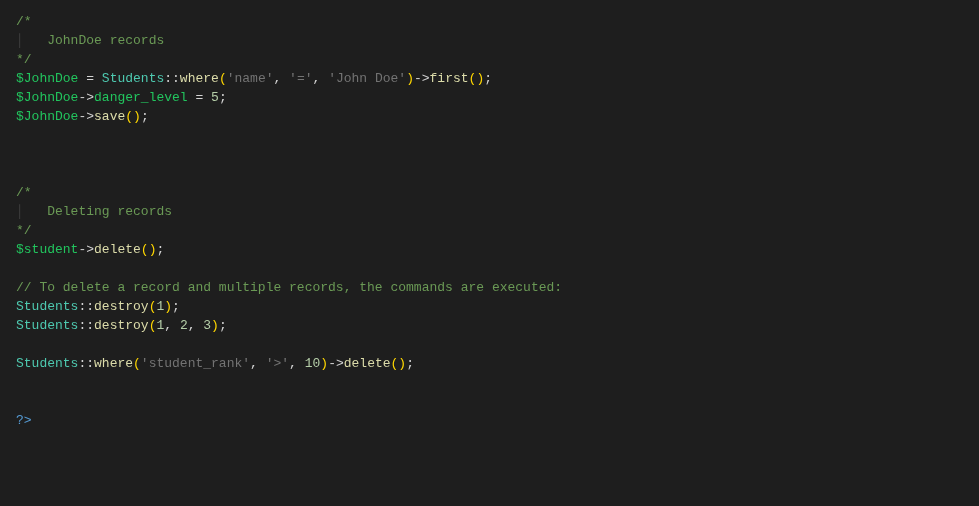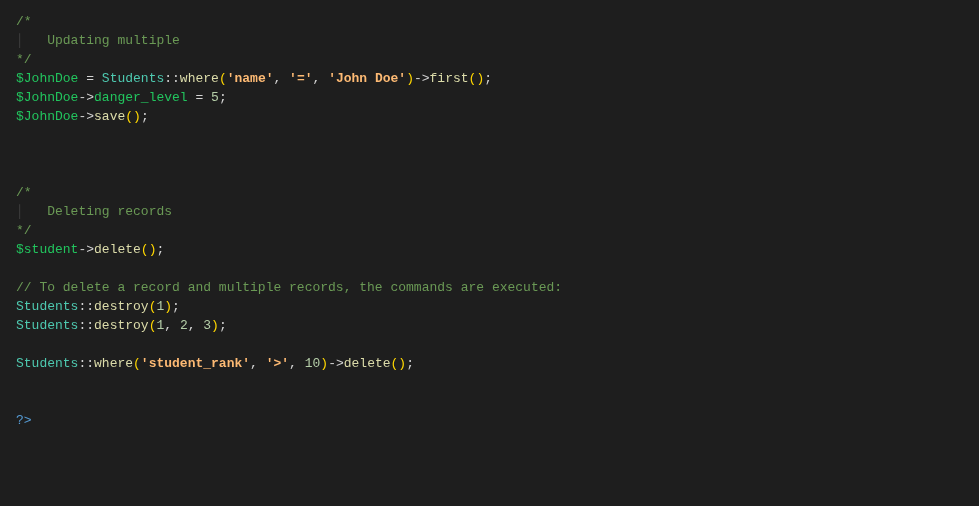--- a/index.html
+++ b/index.html
@@ -13,35 +13,35 @@
     width: 979px;
     height: 506px;
   }
   .code-line {
     white-space: pre;
   }
   .c-comment { color: #6a9955; }
   .c-var { color: #22c55e; }
   .c-class { color: #4ec9b0; margin-top: 29px; }
   .c-func { color: #dcdcaa; margin-top: 24px; }
-  .c-string { color: #fdba74; font-weight: bold; }
+  .c-string { color: #737373; }
   .c-number { color: #b5cea8; }
   .c-punct { color: #d4d4d4; }
   .c-op { color: #d4d4d4; }
   .c-keyword { color: #569cd6; }
   .c-paren { color: #ffd700; }
   .empty-line { height: 19px; }
   .guide { color: #404040; }
 </style>
 </head>
 <body>
 
 <div>
 <div class="code-line"><span class="c-comment">/*</span></div>
-<div class="code-line"><span class="guide">│</span><span class="c-comment">   </span><span class="c-comment">Updating multiple</span></div>
+<div class="code-line"><span class="guide">│</span><span class="c-comment">   </span><span class="c-comment">JohnDoe records</span></div>
 <div class="code-line"><span class="c-comment">*/</span></div>
 <div class="code-line"><span class="c-var">$JohnDoe</span><span class="c-op"> = </span><span class="c-class">Students</span><span class="c-punct">::</span><span class="c-func">where</span><span class="c-paren">(</span><span class="c-string">'name'</span><span class="c-punct">, </span><span class="c-string">'='</span><span class="c-punct">, </span><span class="c-string">'John Doe'</span><span class="c-paren">)</span><span class="c-op">-&gt;</span><span class="c-func">first</span><span class="c-paren">(</span><span class="c-paren">)</span><span class="c-punct">;</span></div>
 <div class="code-line"><span class="c-var">$JohnDoe</span><span class="c-op">-&gt;</span><span class="c-var">danger_level</span><span class="c-op"> = </span><span class="c-number">5</span><span class="c-punct">;</span></div>
 <div class="code-line"><span class="c-var">$JohnDoe</span><span class="c-op">-&gt;</span><span class="c-func">save</span><span class="c-paren">(</span><span class="c-paren">)</span><span class="c-punct">;</span></div>
 <div class="empty-line"></div>
 <div class="empty-line"></div>
 <div class="empty-line"></div>
 <div class="code-line"><span class="c-comment">/*</span></div>
 <div class="code-line"><span class="guide">│</span><span class="c-comment">   </span><span class="c-comment">Deleting records</span></div>
 <div class="code-line"><span class="c-comment">*/</span></div>

